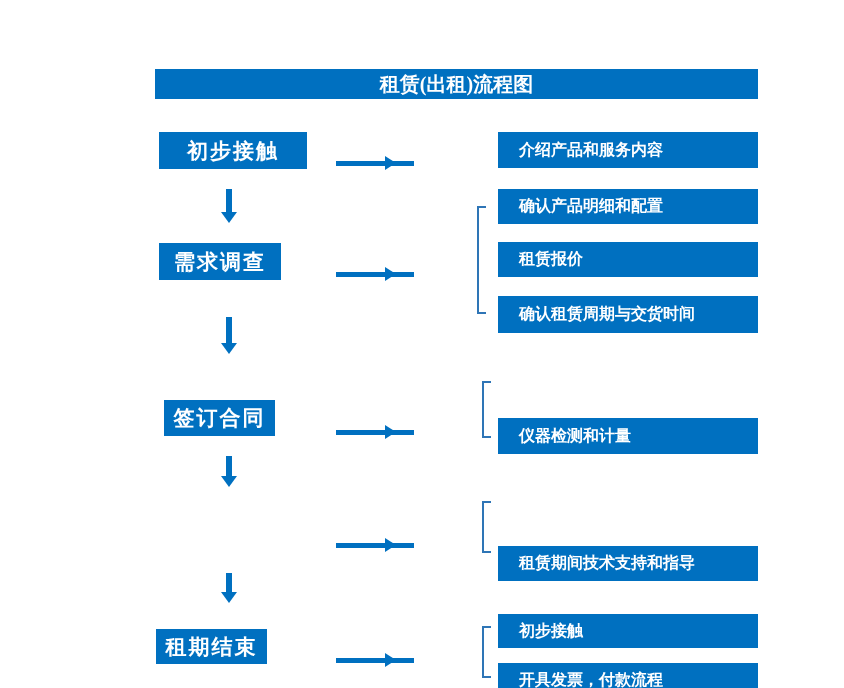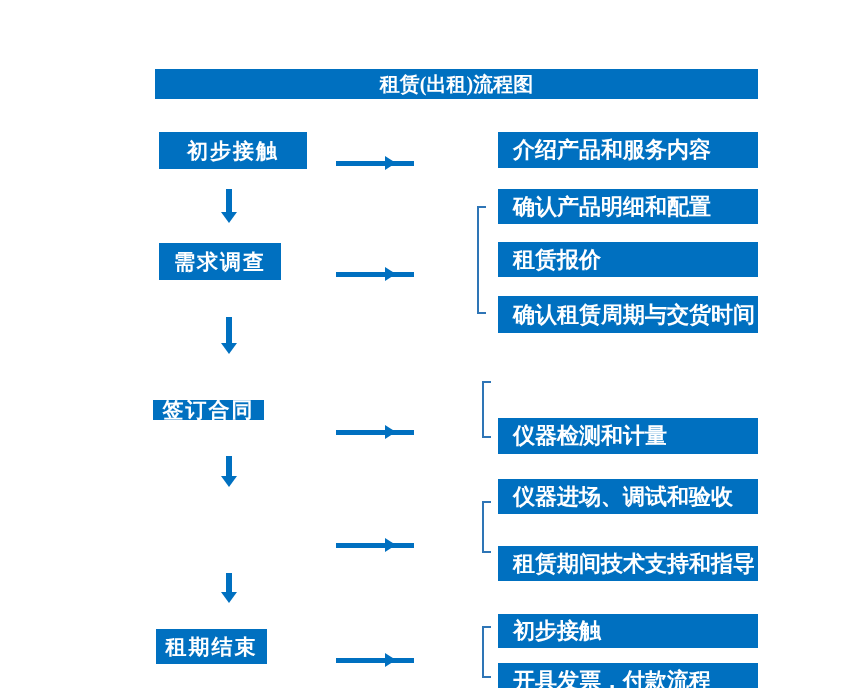--- a/index.html
+++ b/index.html
@@ -36,22 +36,22 @@
     font-weight: bold;
     display: flex; align-items: center;
     white-space: nowrap;
   }
   .stage {
     justify-content: center;
     font-size: 21px;
     letter-spacing: 2px;
   }
   .detail {
-    font-size: 22px;
-    padding-left: 15px;
+    font-size: 16px;
+    padding-left: 21px;
     width: 260px;
   }
 
   
   .harrow {
     position: absolute;
     width: 88px; height: 14px;
   }
   .harrow .shaft {
     position: absolute;
@@ -99,21 +99,21 @@
 </style>
 </head>
 <body>
 
 <div class="canvas">
 
   <div class="title-bar">租赁(出租)流程图</div>
 
   <div class="box stage" style="left:103px;top:76px;width:148px;height:37px">初步接触</div>
   <div class="box stage" style="left:103px;top:187px;width:122px;height:37px">需求调查</div>
-  <div class="box stage" style="left:97px;top:344px;width:111px;height:20px">签订合同</div>
+  <div class="box stage" style="left:108px;top:344px;width:111px;height:36px">签订合同</div>
   <div class="box stage" style="left:100px;top:573px;width:111px;height:35px">租期结束</div>
 
   <div class="varrow" style="left:151px;top:119px;height:62px">
       <i class="shaft"></i>
       <i class="head"></i>
     </div>
   <div class="varrow" style="left:151px;top:247px;height:65px">
       <i class="shaft"></i>
       <i class="head"></i>
     </div>
@@ -153,19 +153,18 @@
   <div class="bracket" style="left:426px;top:570px;height:52px"></div>
 
   <div class="box detail" style="left:442px;top:76px;height:36px">介绍产品和服务内容</div>
 
   <div class="box detail" style="left:442px;top:133px;height:35px">确认产品明细和配置</div>
   <div class="box detail" style="left:442px;top:186px;height:35px">租赁报价</div>
   <div class="box detail" style="left:442px;top:240px;height:37px">确认租赁周期与交货时间</div>
 
   <div class="box detail" style="left:442px;top:362px;height:36px">仪器检测和计量</div>
 
-  <div class="box detail" style="left:442px;top:423px;height:35px">仪器进场、调试和验收</div>
   <div class="box detail" style="left:442px;top:490px;height:35px">租赁期间技术支持和指导</div>
 
   <div class="box detail" style="left:442px;top:558px;height:34px">初步接触</div>
   <div class="box detail" style="left:442px;top:607px;height:35px">开具发票，付款流程</div>
 
 </div>
 
 </body></html>

